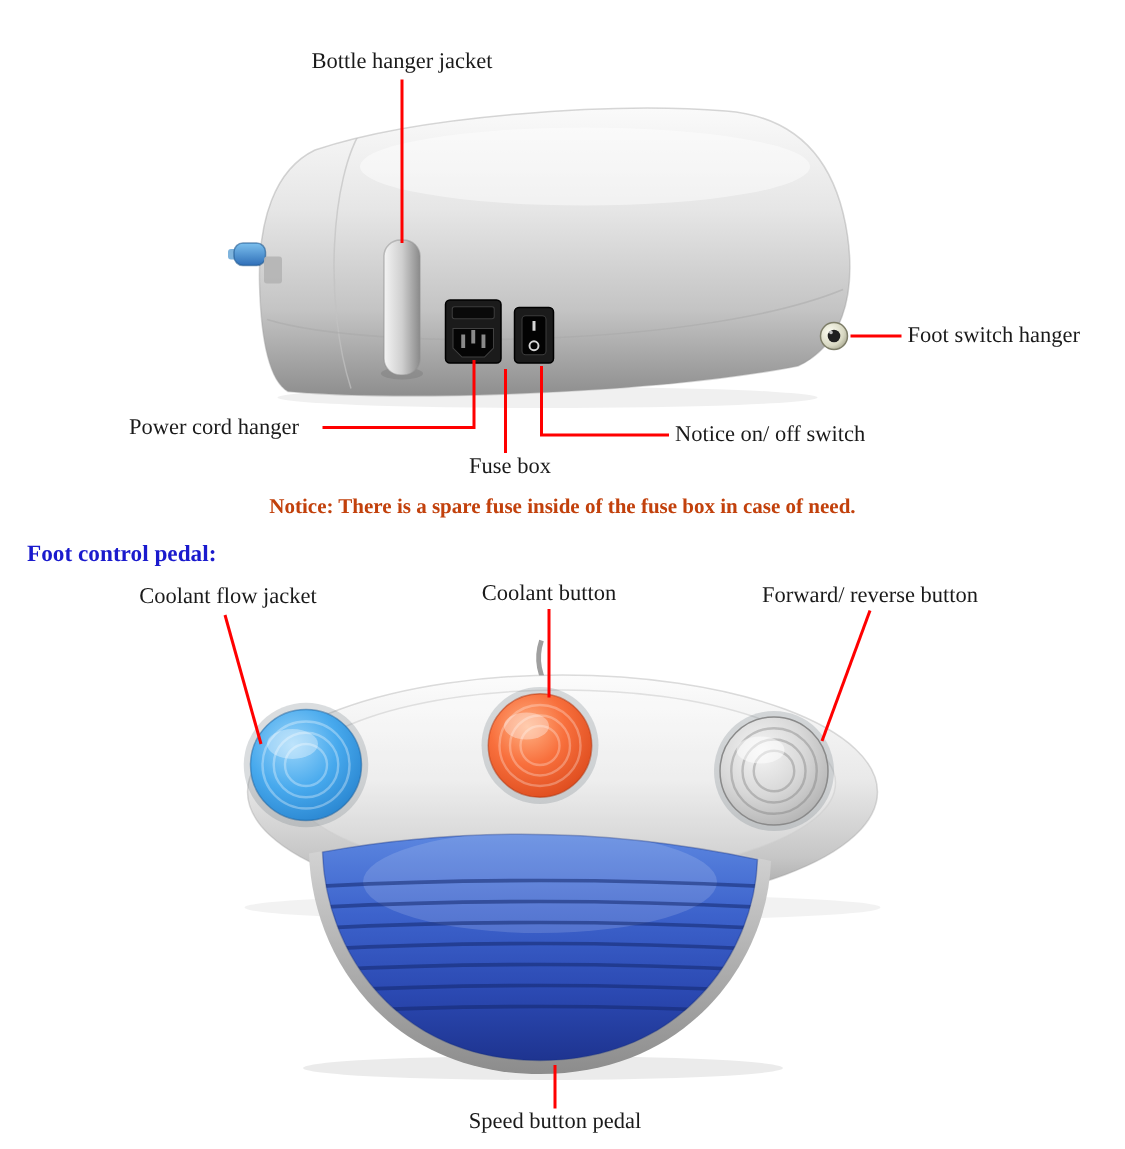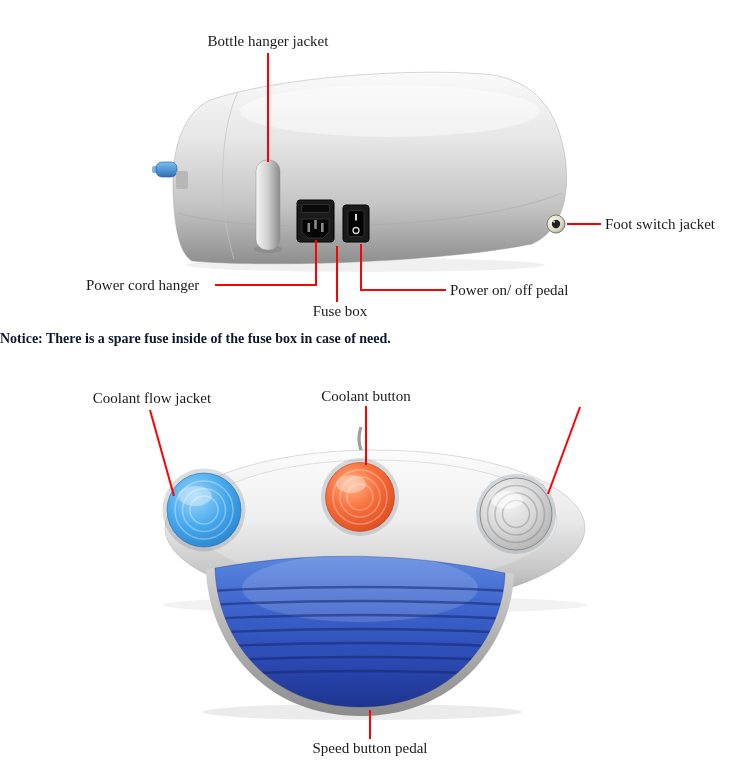--- a/index.html
+++ b/index.html
@@ -21,24 +21,24 @@
     font-size: 15px;
     line-height: 17px;
     color: #1a1a1a;
     white-space: nowrap;
   }
   .lbl.c { transform: translateX(-50%); }
   .notice {
     position: absolute;
     left: 0;
     width: 750px;
-    text-align: left;
+    text-align: center;
     font-size: 14px;
     font-weight: bold;
-    color: #0f172a;
+    color: #c2410c;
     white-space: nowrap;
   }
   .heading {
     position: absolute;
     font-size: 15.5px;
     font-weight: bold;
     color: #1a1acd;
     white-space: nowrap;
   }
 </style>
@@ -202,25 +202,27 @@
       <path d="M 337,233 L 337,289"></path>
       <path d="M 446,277 L 361,277 L 361,231"></path>
       <path d="M 150,397 L 174,483"></path>
       <path d="M 366,393 L 366,452"></path>
       <path d="M 580,394 L 548,481"></path>
       <path d="M 370,697 L 370,726"></path>
     </g>
   </svg>
 
   <div class="lbl c" style="left:268px; top:20px">Bottle hanger jacket</div>
-  <div class="lbl" style="left:605px; top:203px">Foot switch jacket</div>
+  <div class="lbl" style="left:605px; top:203px">Foot switch hanger</div>
   <div class="lbl" style="left:86px;  top:264px">Power cord hanger</div>
   <div class="lbl c" style="left:340px; top:290px">Fuse box</div>
-  <div class="lbl" style="left:450px; top:269px">Power on/ off pedal</div>
+  <div class="lbl" style="left:450px; top:269px">Notice on/ off switch</div>
 
   <div class="notice" style="top:318px">Notice: There is a spare fuse inside of the fuse box in case of need.</div>
 
+  <div class="heading" style="left:18px; top:348px">Foot control pedal:</div>
 
   <div class="lbl c" style="left:152px; top:377px">Coolant flow jacket</div>
   <div class="lbl c" style="left:366px; top:375px">Coolant button</div>
+  <div class="lbl c" style="left:580px; top:376px">Forward/ reverse button</div>
   <div class="lbl c" style="left:370px; top:727px">Speed button pedal</div>
 
 </div>
 
 </body></html>

